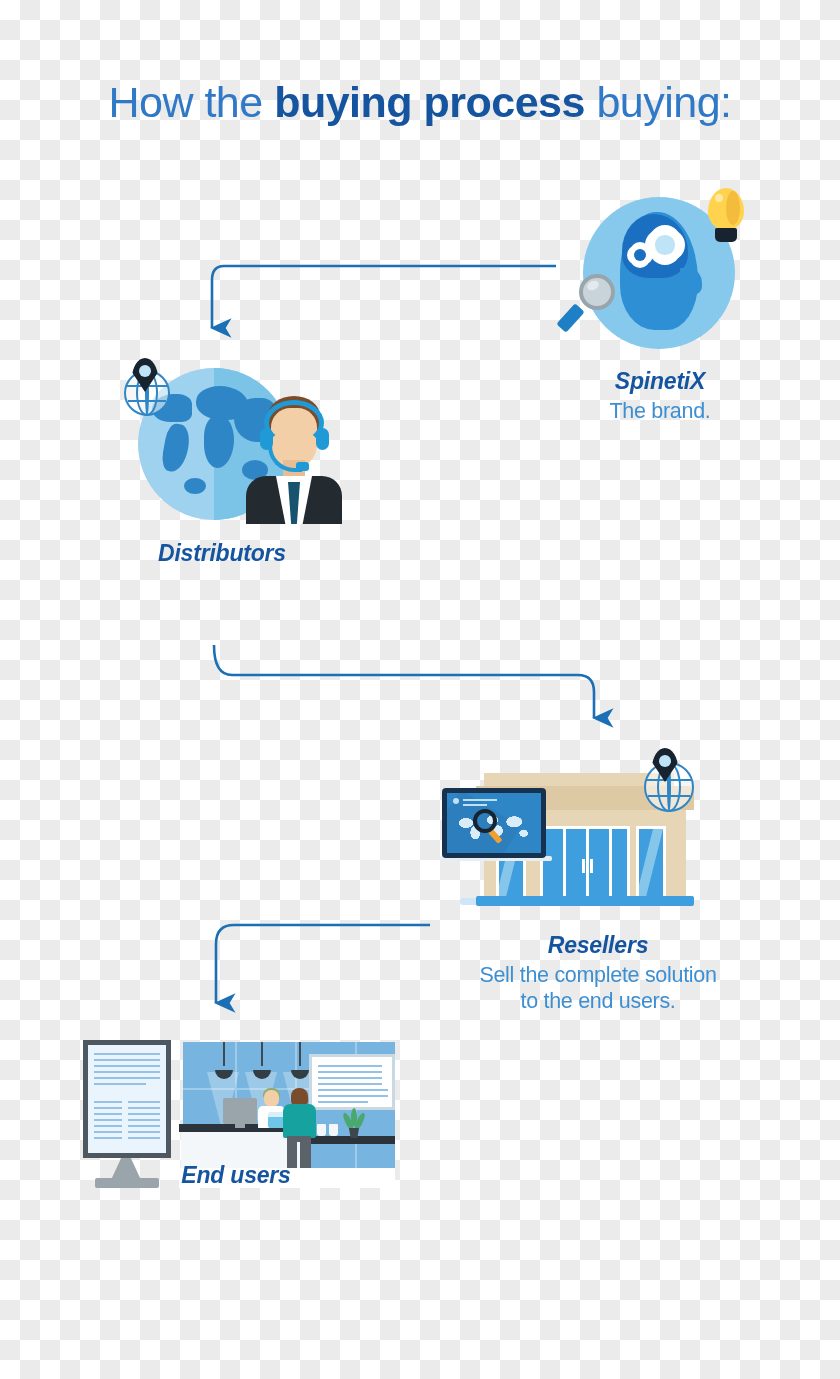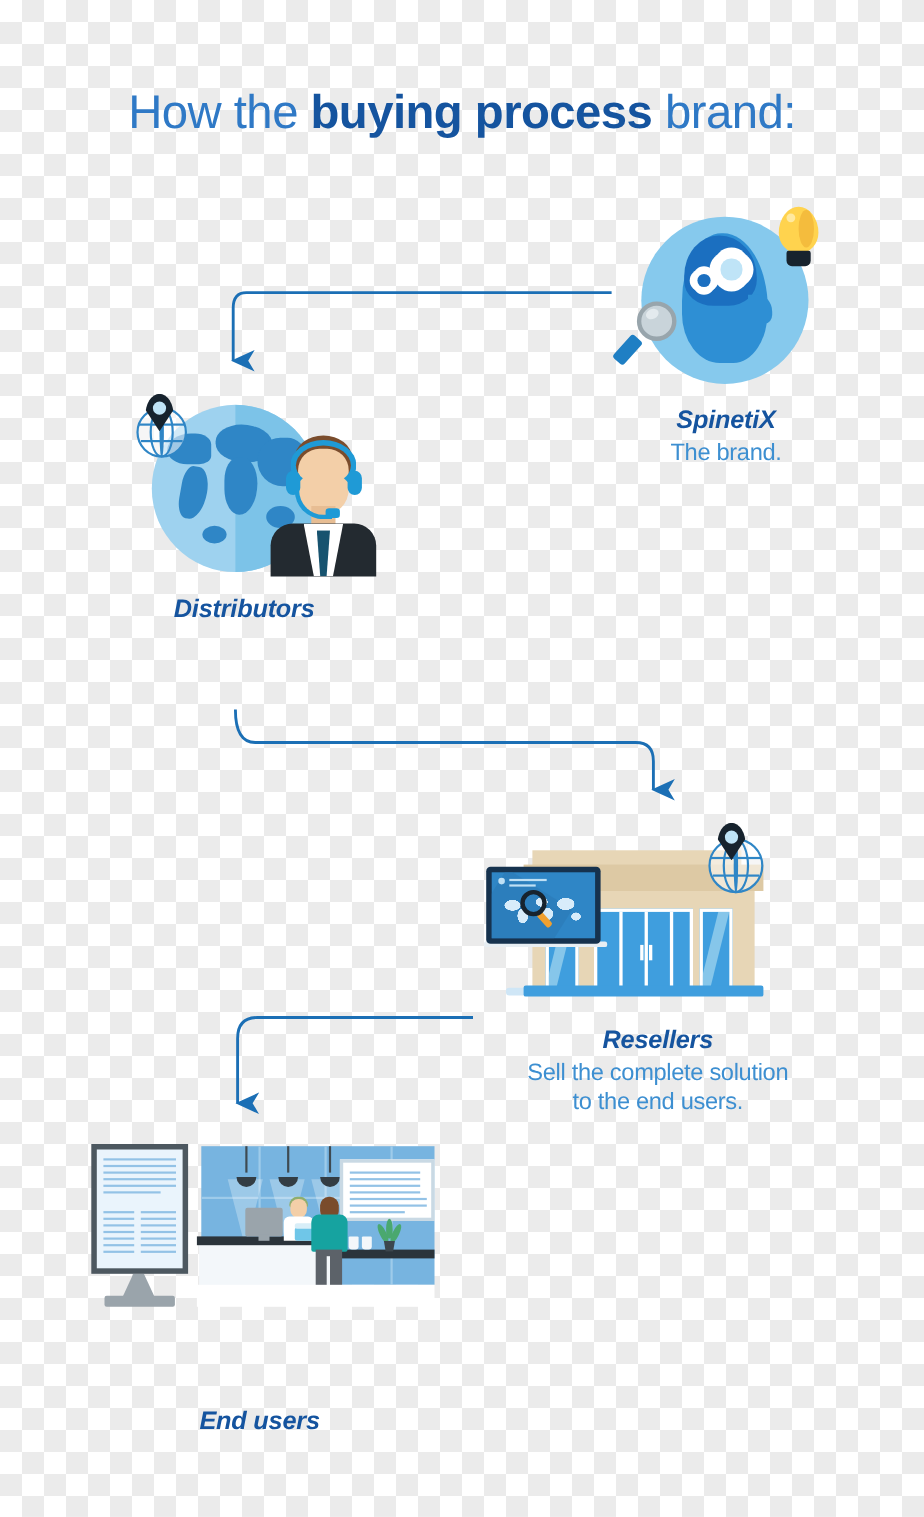--- a/index.html
+++ b/index.html
@@ -945,21 +945,21 @@
     height: 20px;
     background: #ffffff;
   }
 </style>
 </head>
 <body>
 
 <div class="canvas">
 
   <div class="title">
-    <span>How the </span><span class="strong">buying process</span><span> brand:</span>
+    <span>How the </span><span class="strong">buying process</span><span> buying:</span>
   </div>
 
   <svg class="arrows" viewBox="0 0 840 1379">
     <defs>
       <marker id="ah" viewBox="0 0 12 12" refX="6" refY="10" markerWidth="9" markerHeight="9" orient="auto">
         <path d="M1 0 L6 11 L11 0 L6 3 Z" fill="#1b6fb5"></path>
       </marker>
     </defs>
 
     <path d="M 556 266 L 224 266 Q 212 266 212 280 L 212 328" fill="none" stroke="#1b6fb5" stroke-width="2.6" marker-end="url(#ah)"></path>
@@ -1162,19 +1162,19 @@
       <div class="eu-leaf" style="left:4px;  top:6px;  transform:rotate(-26deg);"></div>
       <div class="eu-leaf" style="left:10px; top:2px;  transform:rotate(0deg);"></div>
       <div class="eu-leaf" style="left:16px; top:6px;  transform:rotate(26deg);"></div>
       <div class="eu-plant-pot"></div>
     </div>
     <div class="eu-cups" style="left:234px;"></div>
     <div class="eu-cups" style="left:246px;"></div>
     <div class="eu-floor"></div>
   </div>
 
-  <div class="stage stage-caption" style="left:46px; top:1278px; width:380px;">
+  <div class="stage stage-caption" style="left:46px; top:1162px; width:380px;">
     <div class="stage-heading">End users</div>
     <div class="stage-desc">
     </div>
   </div>
 
 </div>
 
 </body></html>

